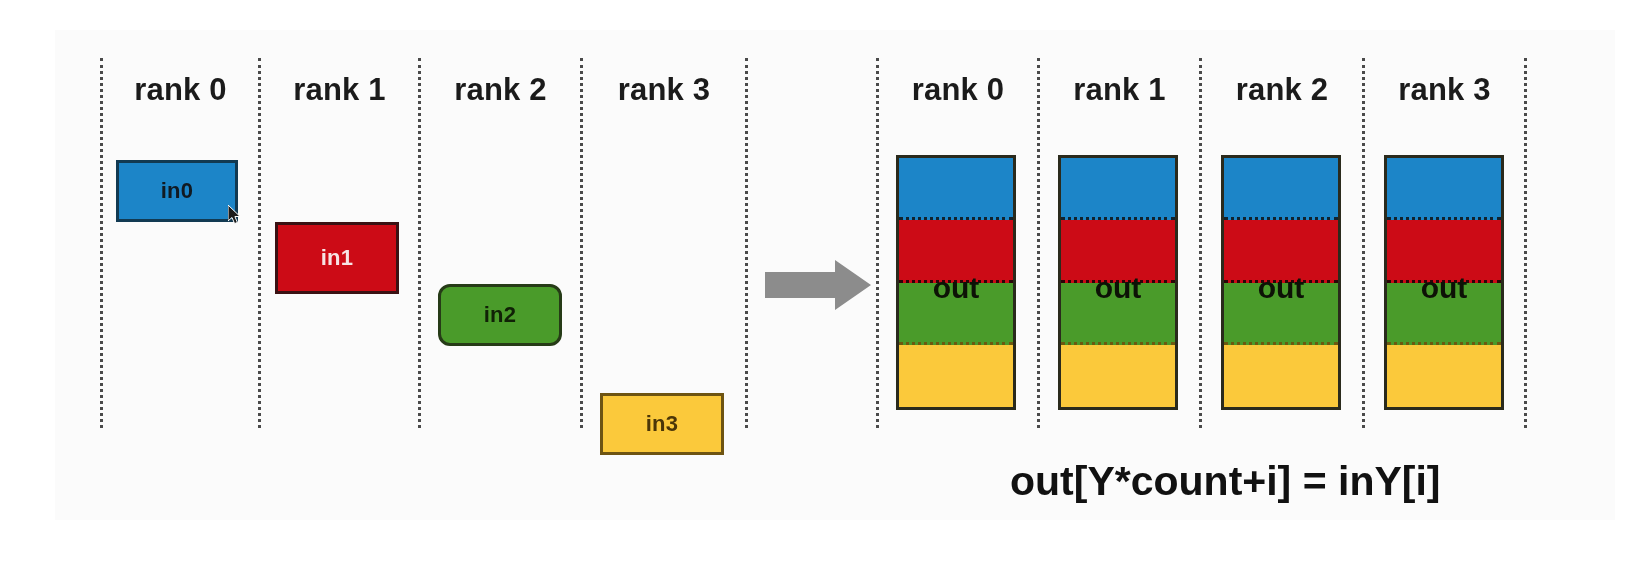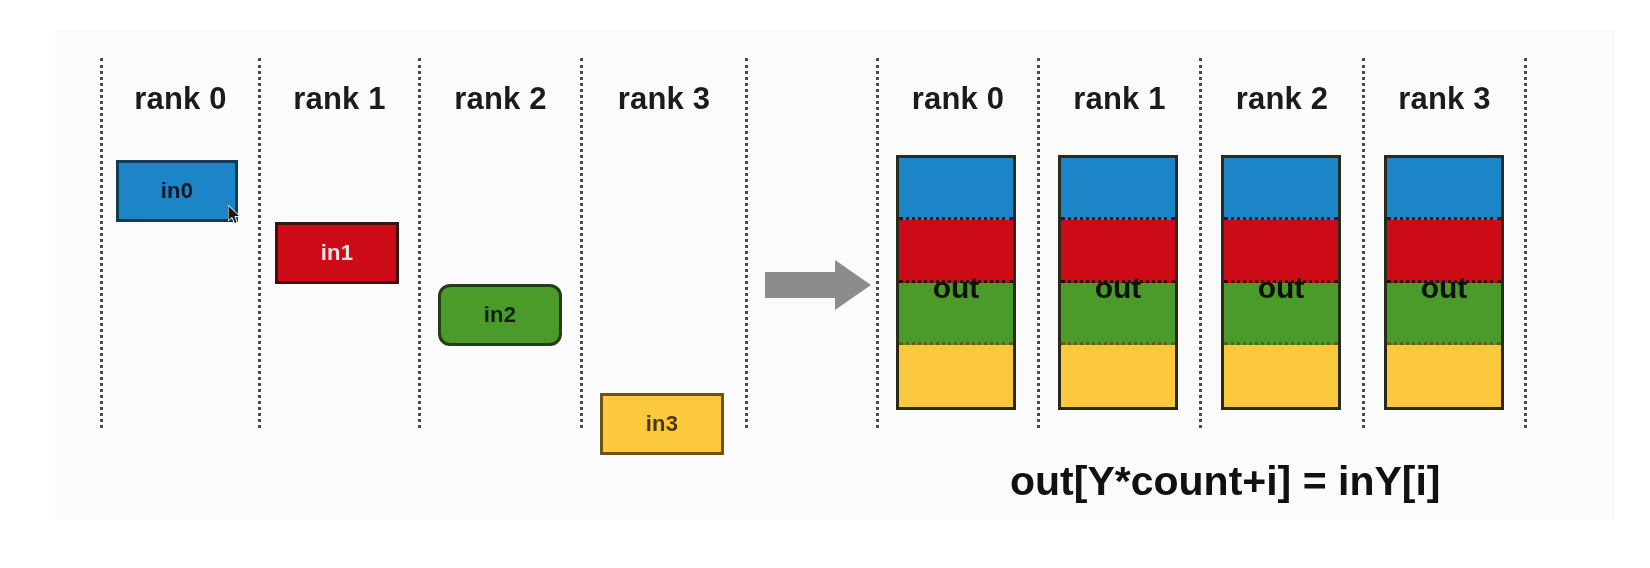--- a/index.html
+++ b/index.html
@@ -40,21 +40,20 @@
 
   
   .rank-label {
     position: absolute;
     font-size: 31px;
     font-weight: 700;
     color: #1b1b1b;
     letter-spacing: 0.2px;
     white-space: nowrap;
     text-align: center;
-    margin-top: 9px;
   }
 
   
   .inbox {
     position: absolute;
     box-sizing: border-box;
     border: 3px solid #232323;
     display: flex;
     align-items: center;
     justify-content: center;
@@ -133,21 +132,21 @@
   <div class="vsep" style="left:745px; top:58px; height:370px;"></div>
 
   <div class="rank-label" style="left:103px; top:72px; width:155px;">rank 0</div>
   <div class="rank-label" style="left:261px; top:72px; width:157px;">rank 1</div>
   <div class="rank-label" style="left:421px; top:72px; width:159px;">rank 2</div>
   <div class="rank-label" style="left:583px; top:72px; width:162px;">rank 3</div>
 
   <div class="inbox blue" style="left:116px; top:160px; width:122px; height:62px;">
     <span>in0</span>
   </div>
-  <div class="inbox red" style="left:275px; top:222px; width:124px; height:62px;">
+  <div class="inbox red" style="left:275px; top:222px; width:124px; height:72px;">
     <span>in1</span>
   </div>
   <div class="inbox green" style="left:438px; top:284px; width:124px; height:62px;border-radius:12px;">
     <span>in2</span>
   </div>
   <div class="inbox yellow" style="left:600px; top:345px; width:124px; height:62px;">
     <span>in3</span>
   </div>
 
   <div class="cursor" style="left:228px; top:205px;">

